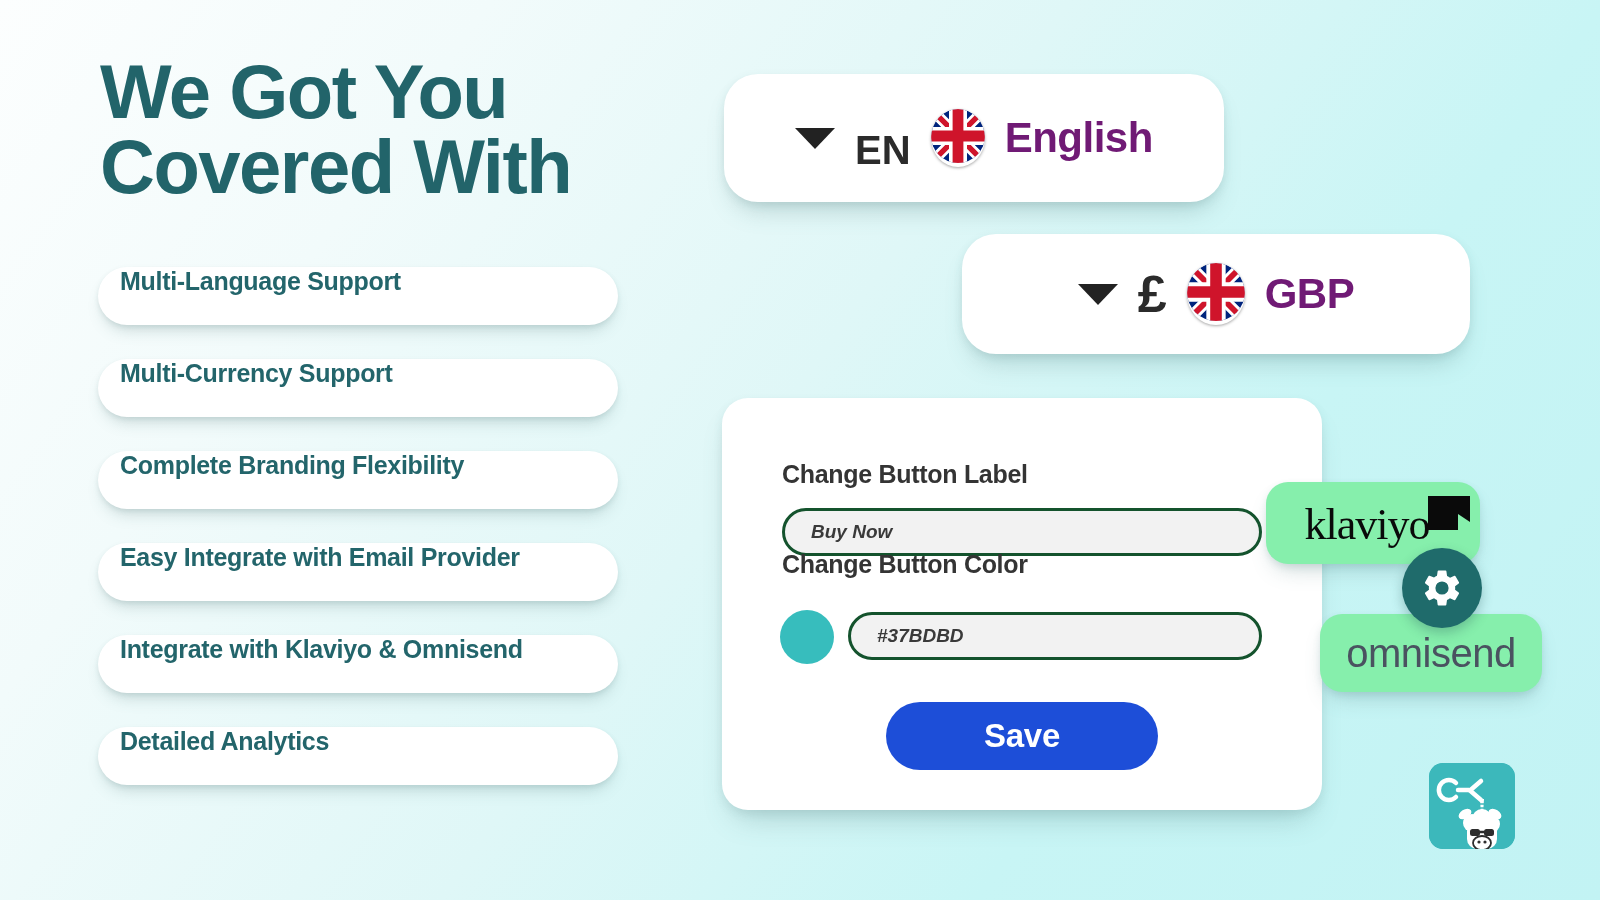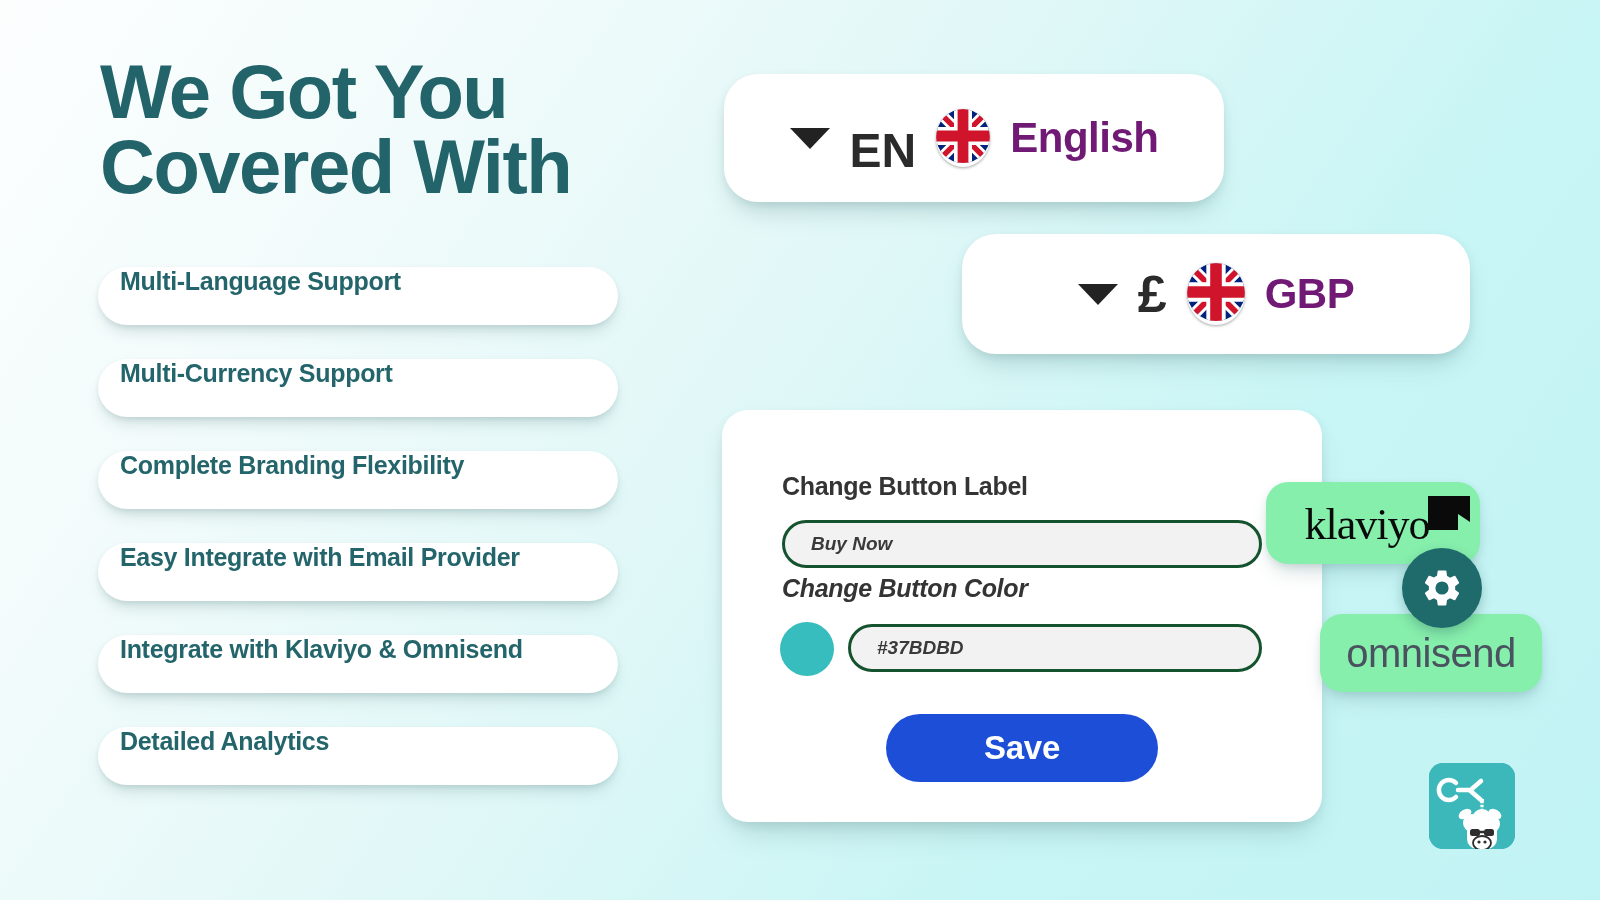--- a/index.html
+++ b/index.html
@@ -40,48 +40,47 @@
     box-shadow: 0 16px 26px -10px rgba(80,125,125,0.33), 0 3px 8px rgba(80,125,125,0.13);
     display:flex; align-items:center; justify-content:center; gap:20px;
   }
   #language-selector { left:24px; top:74px; width:500px; height:128px; }
   #currency-selector { left:262px; top:234px; width:508px; height:120px; }
 
   .caret-icon {
     width:0; height:0; border-left:20px solid transparent;
     border-right:20px solid transparent; border-top:21px solid #222222;
   }
-  .sel-code { font-size:48px; font-weight:bold; color:#2b2b2b; letter-spacing:0px;margin-top:24px; }
+  .sel-code { font-size:40px; font-weight:bold; color:#2b2b2b; letter-spacing:0px;margin-top:24px; }
   .sel-symbol { font-size:52px; font-weight:bold; color:#2b2b2b; line-height:1; }
   .sel-name { font-size:42px; font-weight:bold; color:#701a75; letter-spacing:-0.5px; }
 
   .uk-flag { border-radius:50%; flex:0 0 auto; overflow:hidden;
              box-shadow:0 1px 3px rgba(0,0,0,0.35); }
 
   
   #settings-card {
     position:absolute; left:22px; top:398px; width:600px; height:412px;
     background:#ffffff; border-radius:26px;
     box-shadow: 0 18px 30px -12px rgba(80,125,125,0.33), 0 4px 10px rgba(80,125,125,0.12);
-    margin-top: 12px;
   }
   .field-label {
     position:absolute; font-size:25px; font-weight:bold; color:#343434;
     letter-spacing:-0.3px;
   }
   .text-field {
     position:absolute; background:#f2f2f2; border:3px solid #14532d;
     border-radius:24px; display:flex; align-items:center;font-style:italic;
   }
   .text-field .field-value {
     padding-left:26px; font-size:19px; font-weight:bold; color:#3a3a3a;
   }
   #label-text { top:62px; left:60px; }
   #label-input { top:110px; left:60px; width:480px; height:48px; }
-  #color-text { top:164px; left:60px;font-style:italic; }
+  #color-text { top:152px; left:60px; }
   #color-swatch {
     position:absolute; top:212px; left:58px; width:54px; height:54px;
     border-radius:50%;
   }
   #color-input { top:214px; left:126px; width:414px; height:48px; }
   #save-button {
     position:absolute; top:304px; left:164px; width:272px; height:68px;
     border-radius:34px; border:none; cursor:pointer;
     font-family:"Liberation Sans", sans-serif;
     font-size:33px; font-weight:bold; color:#ffffff; letter-spacing:-0.3px;

